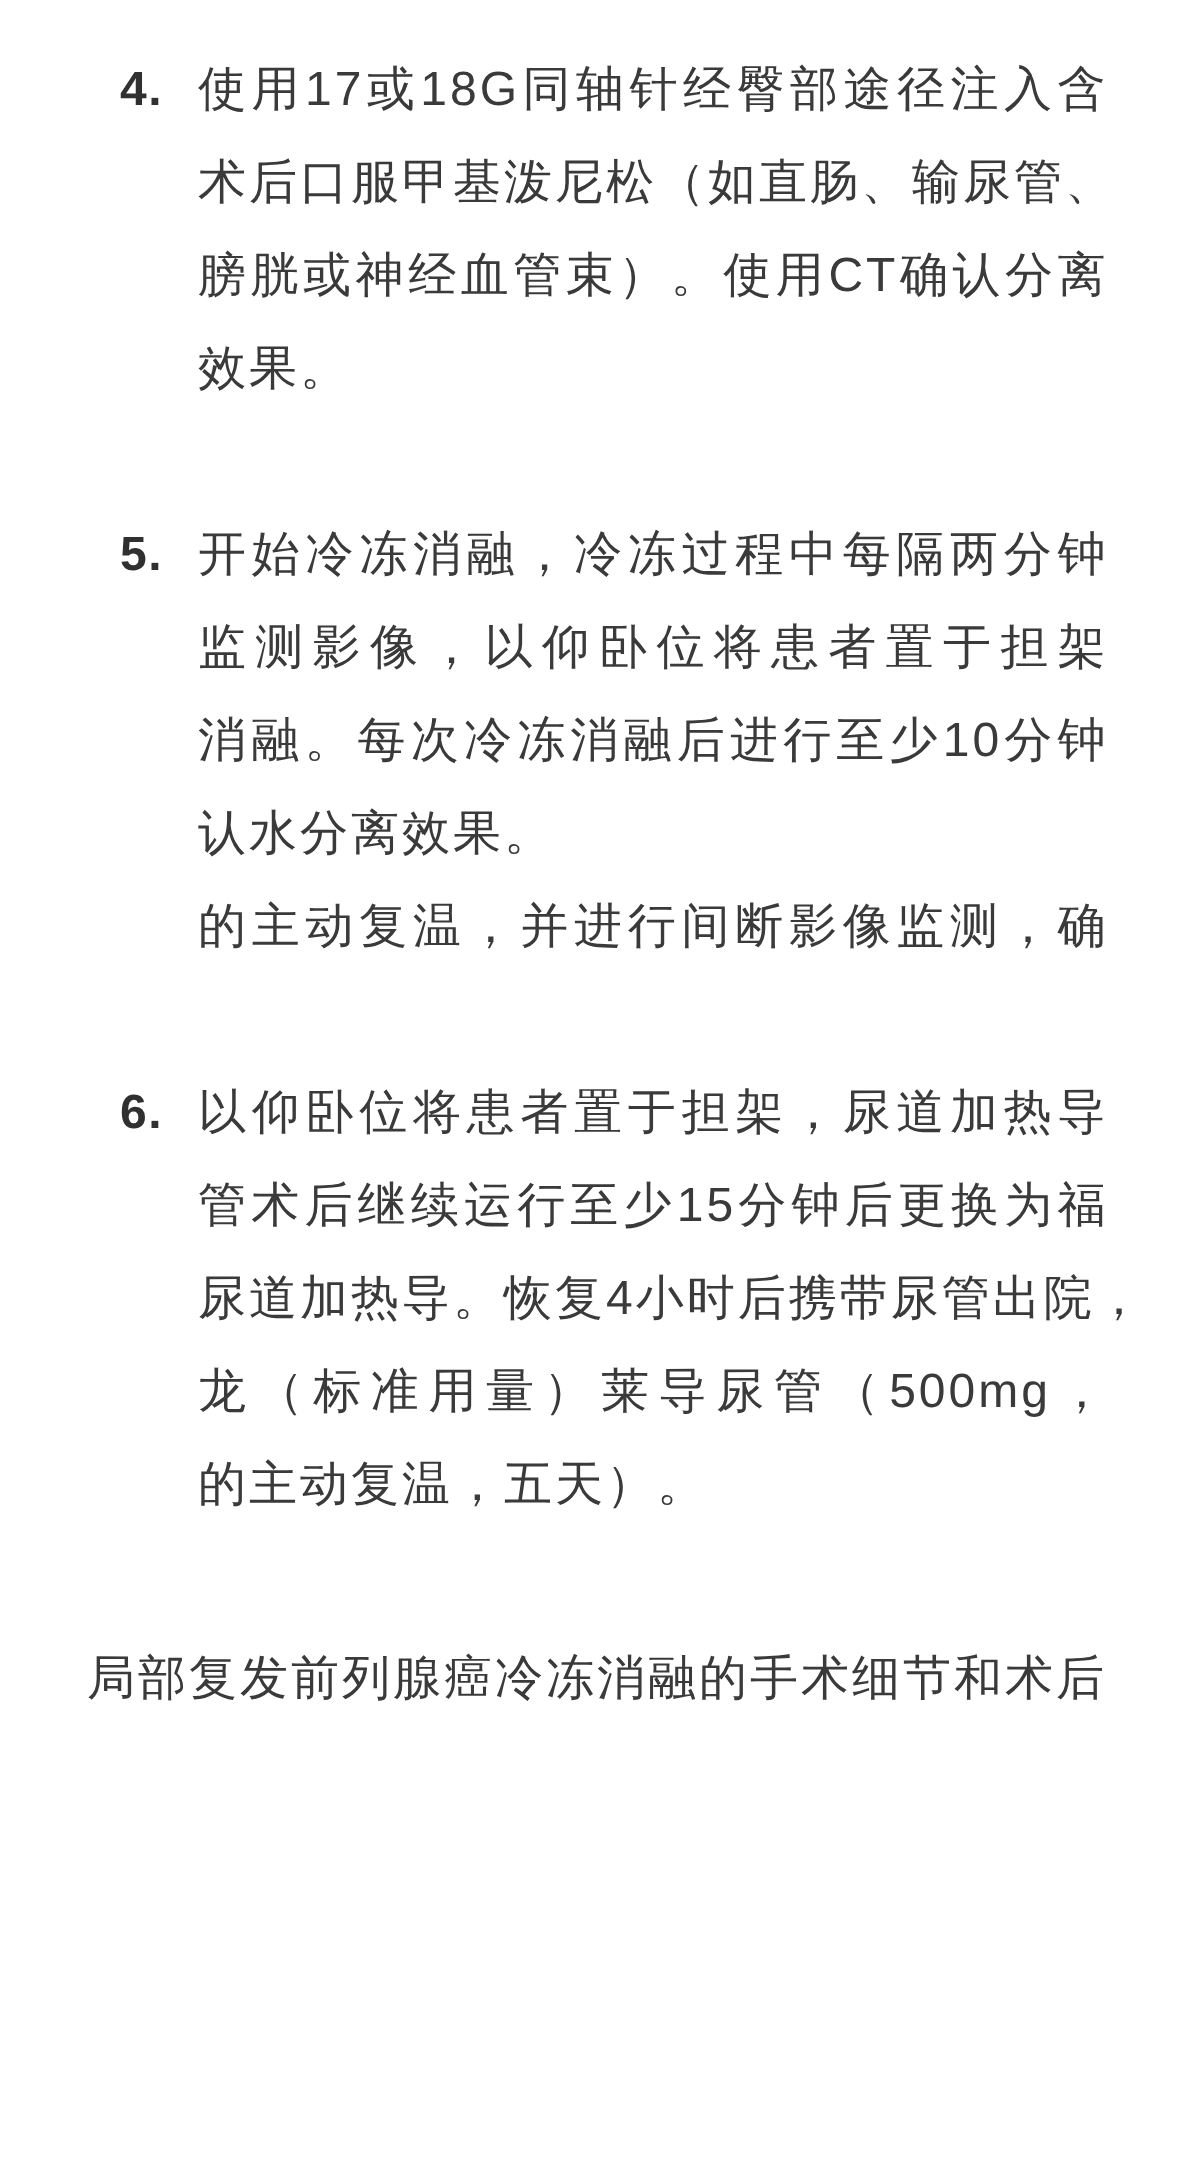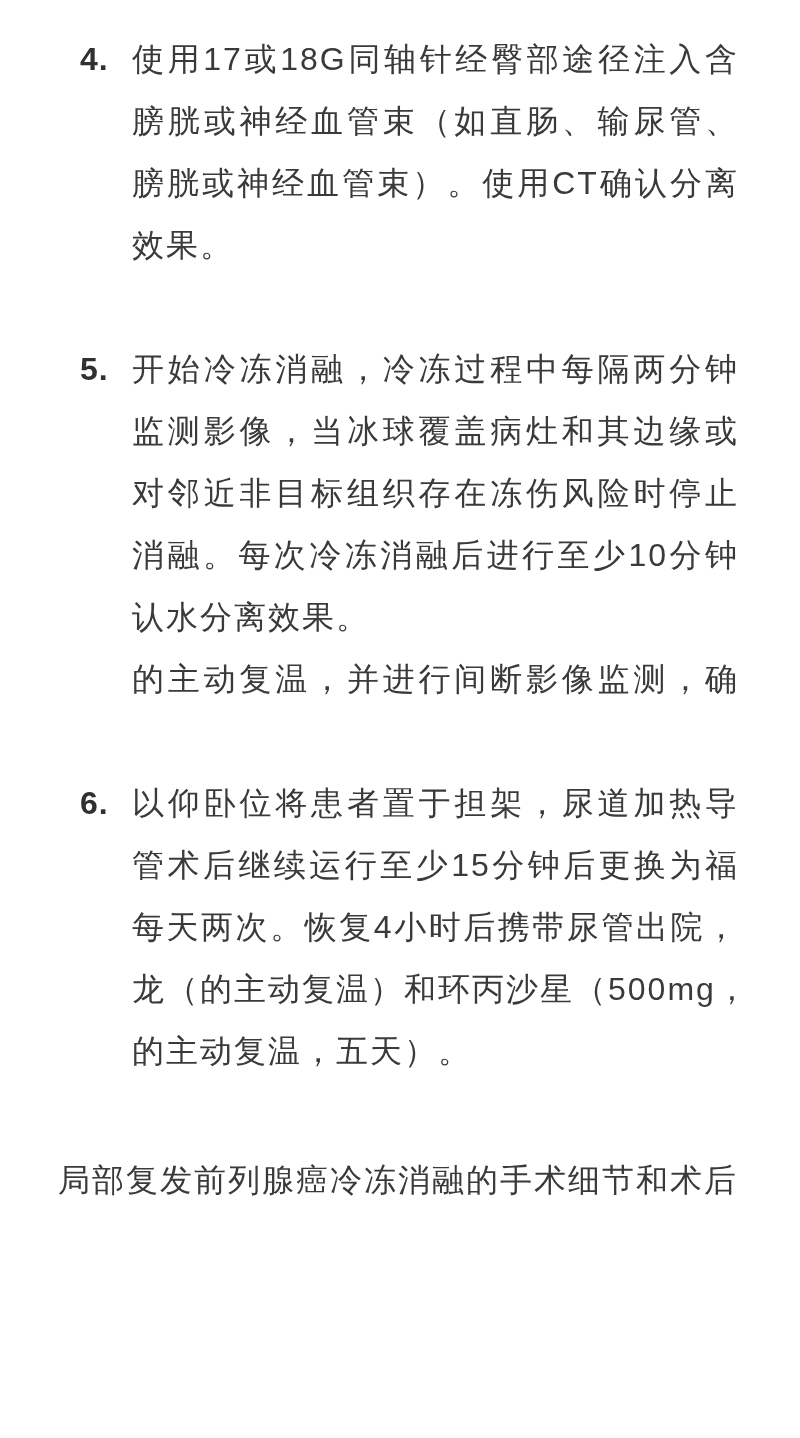--- a/index.html
+++ b/index.html
@@ -53,41 +53,40 @@
   }
 </style>
 </head>
 <body>
 
 <div class="page">
 
   <div class="step">
     <span class="step-number">4.</span>
     <div class="text-line">使用17或18G同轴针经臀部途径注入含</div>
-    <div class="text-line">膀胱或神经血管束（如直肠、输尿管、</div>
+    <div class="text-line">术后口服甲基泼尼松（如直肠、输尿管、</div>
     <div class="text-line">膀胱或神经血管束）。使用CT确认分离</div>
     <div class="text-line last">效果。</div>
   </div>
 
   <div class="step">
     <span class="step-number">5.</span>
     <div class="text-line">开始冷冻消融，冷冻过程中每隔两分钟</div>
-    <div class="text-line">监测影像，当冰球覆盖病灶和其边缘或</div>
-    <div class="text-line">对邻近非目标组织存在冻伤风险时停止</div>
+    <div class="text-line">监测影像，以仰卧位将患者置于担架</div>
     <div class="text-line">消融。每次冷冻消融后进行至少10分钟</div>
     <div class="text-line last">认水分离效果。</div>
     <div class="text-line">的主动复温，并进行间断影像监测，确</div>
   </div>
 
   <div class="step">
     <span class="step-number">6.</span>
     <div class="text-line">以仰卧位将患者置于担架，尿道加热导</div>
     <div class="text-line">管术后继续运行至少15分钟后更换为福</div>
-    <div class="text-line">每天两次。恢复4小时后携带尿管出院，</div>
-    <div class="text-line">龙（的主动复温）和环丙沙星（500mg，</div>
+    <div class="text-line">尿道加热导。恢复4小时后携带尿管出院，</div>
+    <div class="text-line">龙（标准用量）莱导尿管（500mg，</div>
     <div class="text-line last">的主动复温，五天）。</div>
   </div>
 
   <div class="closing">
     <div class="text-line">局部复发前列腺癌冷冻消融的手术细节和术后</div>
   </div>
 
 </div>
 
 </body></html>

